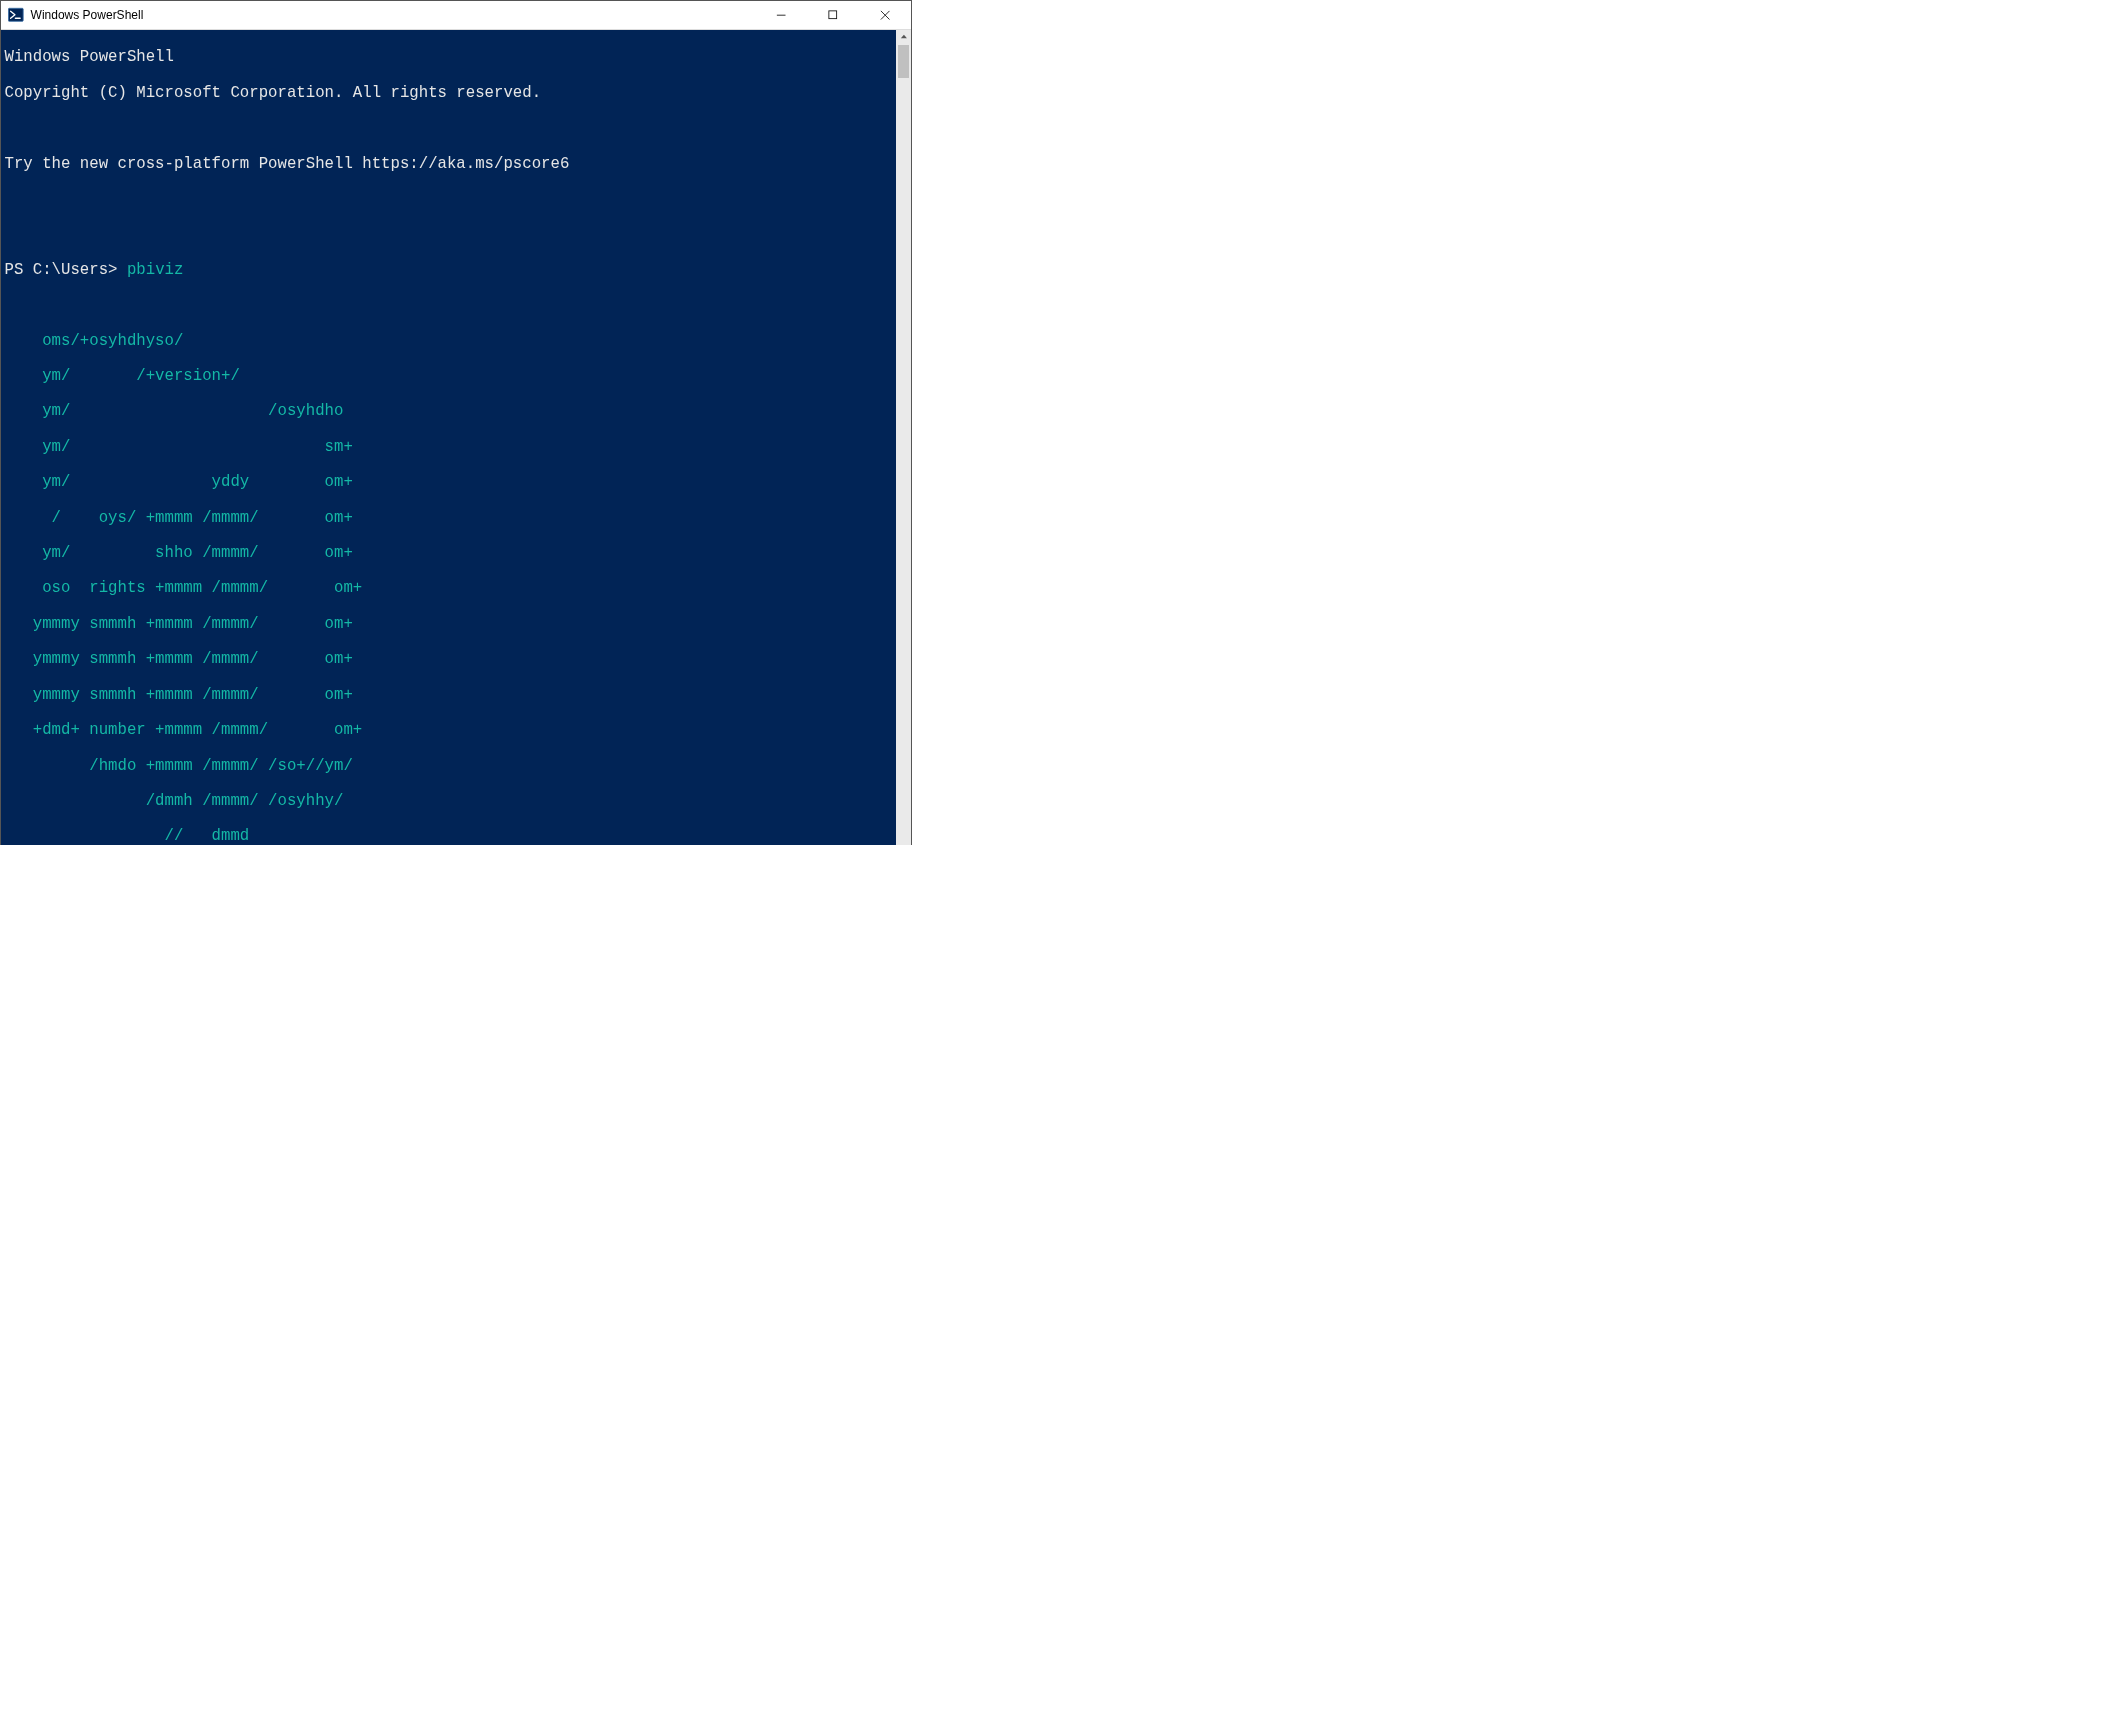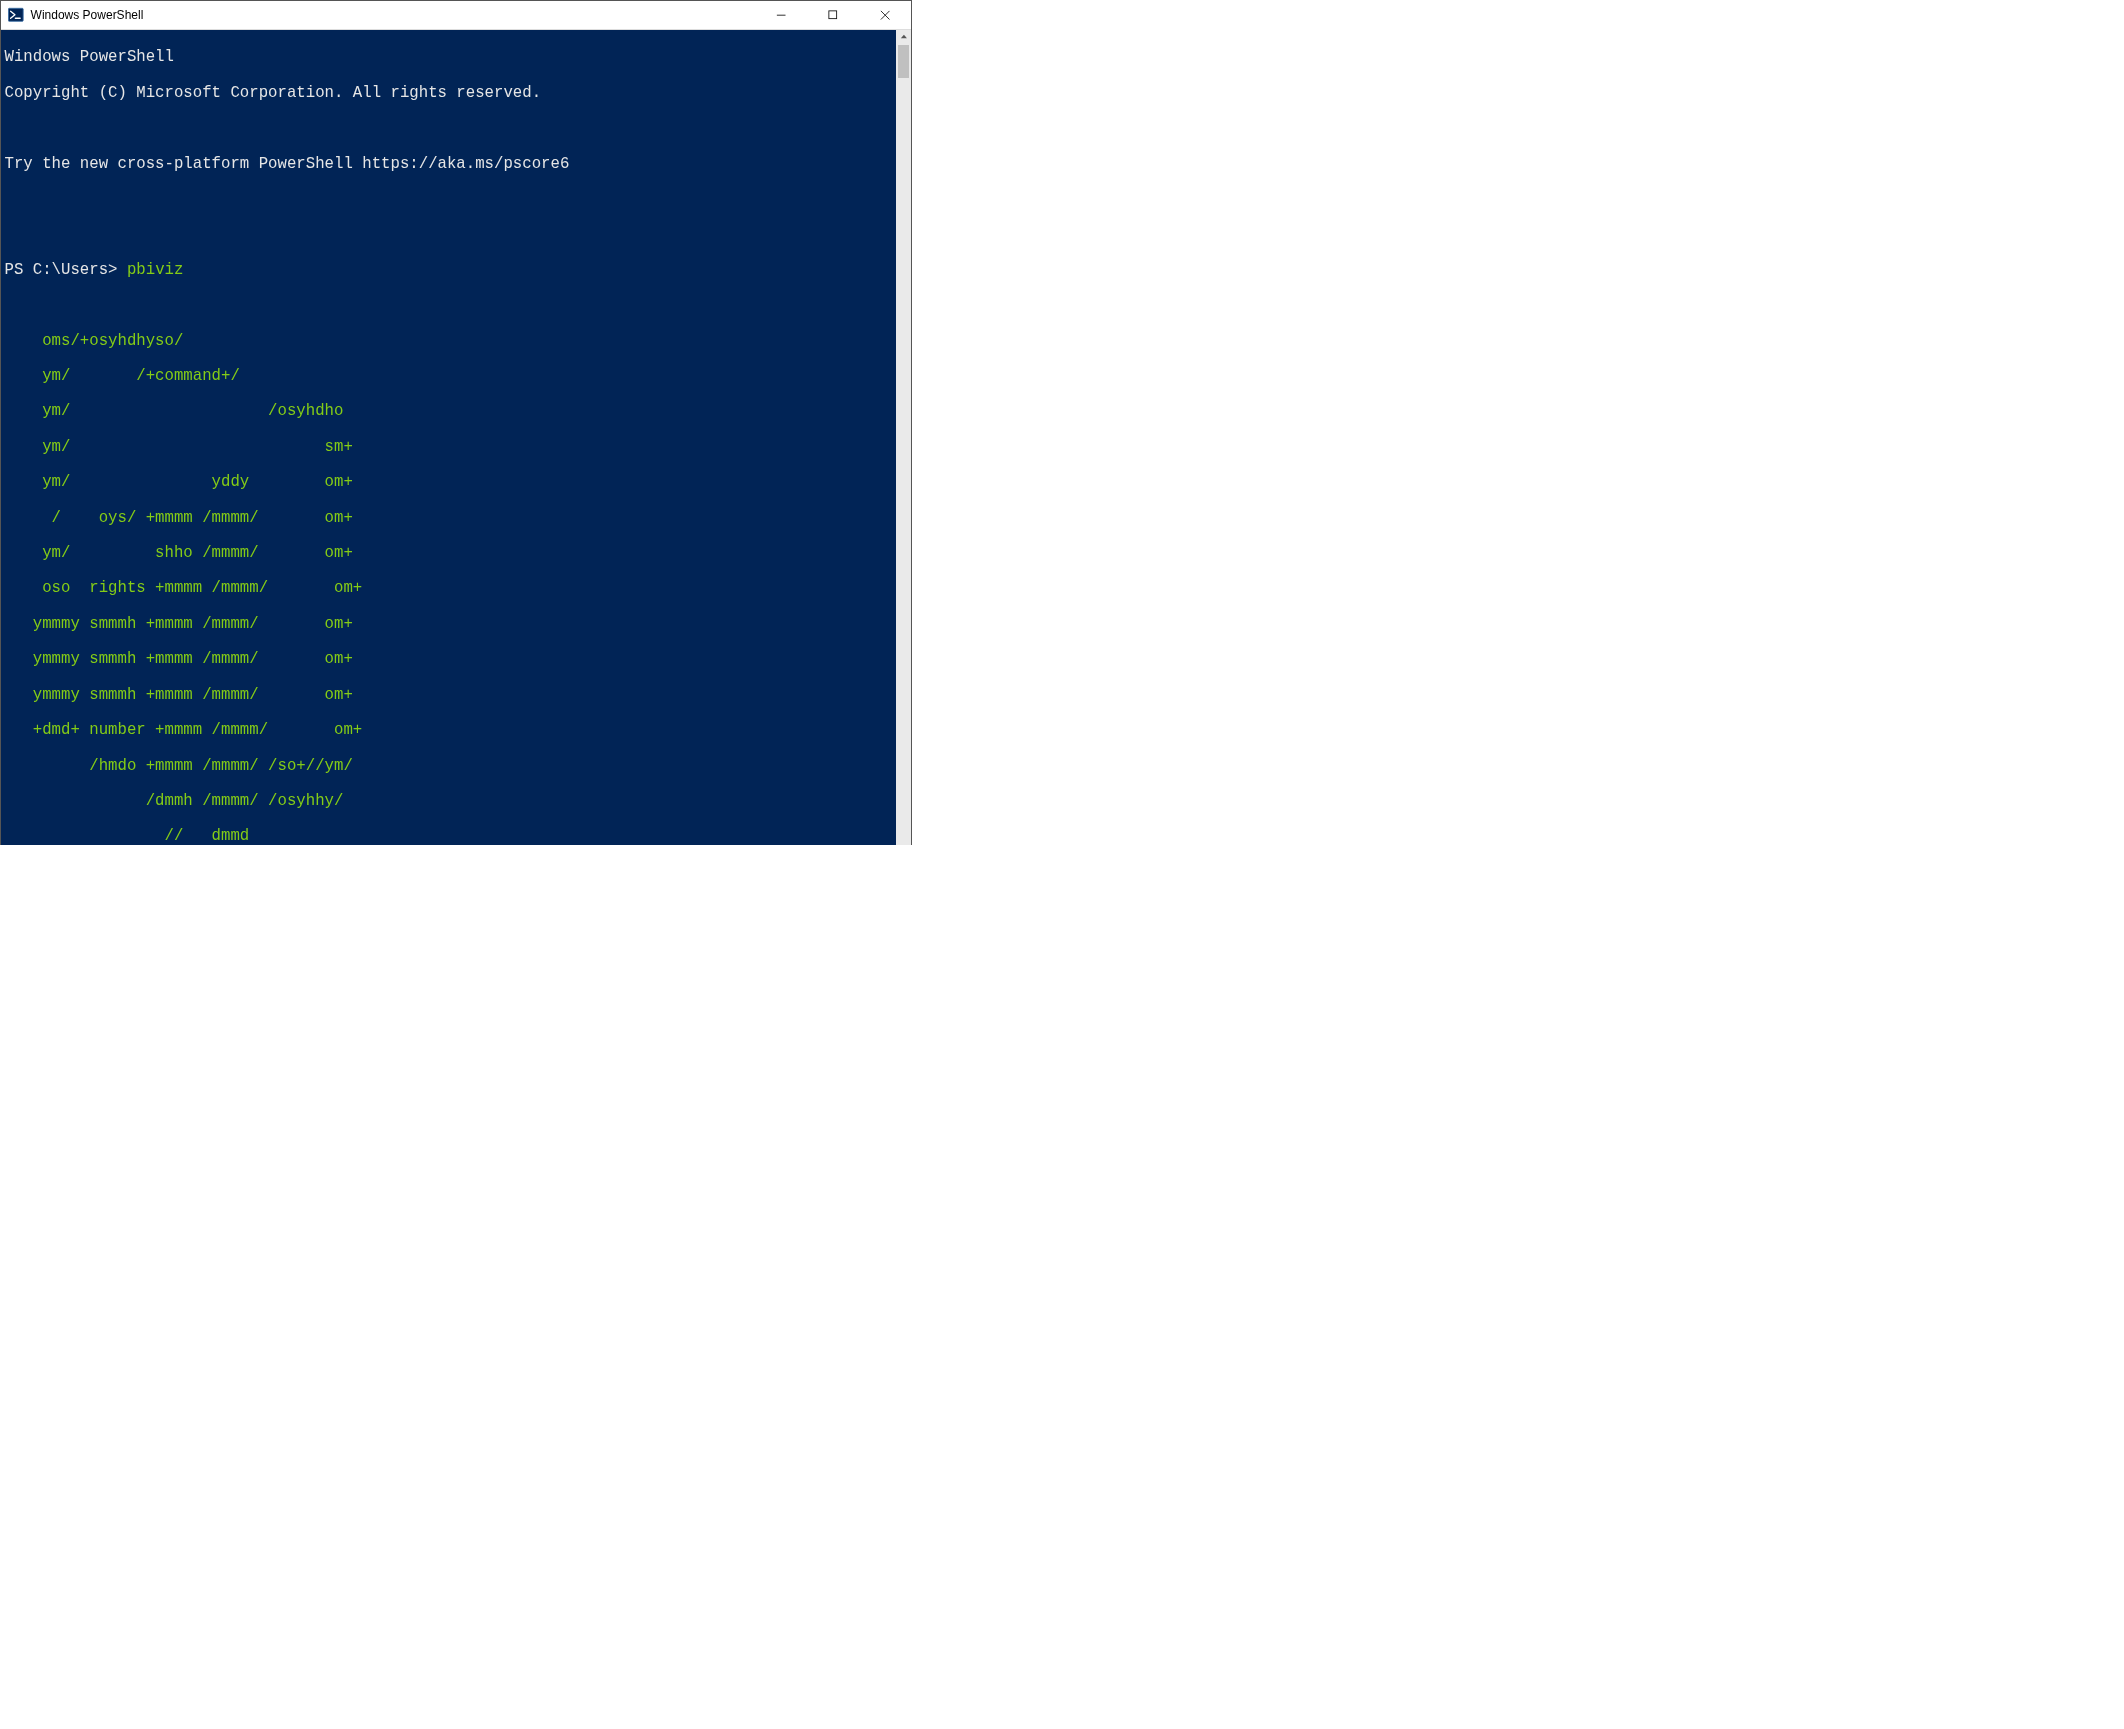--- a/index.html
+++ b/index.html
@@ -49,21 +49,21 @@
   .console {
     flex: 1;
     padding: 1.7px 3.5px 1.7px 3.5px;
     font-family: Consolas, "Courier New", monospace;
     font-size: 15.7px;
     line-height: 17.7px;
     color: #e6e6e6;
     white-space: pre;
     overflow: hidden;
   }
-  .yellow { color: #84cc16; }
+  .yellow { color: #14b8a6; }
   .scrollbar {
     width: 14.7px;
     background: #eaeaea;
     display: flex; flex-direction: column;
     align-items: stretch;
   }
   .sb-btn {
     height: 14.7px;
     background: #eaeaea;
     display:flex; align-items:center; justify-content:center;
@@ -115,21 +115,21 @@
     <div class="console">
 <span class="row">Windows PowerShell</span>
 <span class="row">Copyright (C) Microsoft Corporation. All rights reserved.</span>
 <span class="row"> </span>
 <span class="row">Try the new cross-platform PowerShell https://aka.ms/pscore6</span>
 <span class="row"> </span>
 <span class="row"> </span>
 <span class="row"><span>PS C:\Users&gt; </span><span class="yellow">pbiviz</span></span>
 <span class="row"> </span>
 <span class="row yellow">    oms/+osyhdhyso/</span>
-<span class="row yellow">    ym/       /+command+/</span>
+<span class="row yellow">    ym/       /+version+/</span>
 <span class="row yellow">    ym/                     /osyhdho</span>
 <span class="row yellow">    ym/                           sm+</span>
 <span class="row yellow">    ym/               yddy        om+</span>
 <span class="row yellow">     /    oys/ +mmmm /mmmm/       om+</span>
 <span class="row yellow">    ym/         shho /mmmm/       om+</span>
 <span class="row yellow">    oso  rights +mmmm /mmmm/       om+</span>
 <span class="row yellow">   ymmmy smmmh +mmmm /mmmm/       om+</span>
 <span class="row yellow">   ymmmy smmmh +mmmm /mmmm/       om+</span>
 <span class="row yellow">   ymmmy smmmh +mmmm /mmmm/       om+</span>
 <span class="row yellow">   +dmd+ number +mmmm /mmmm/       om+</span>

